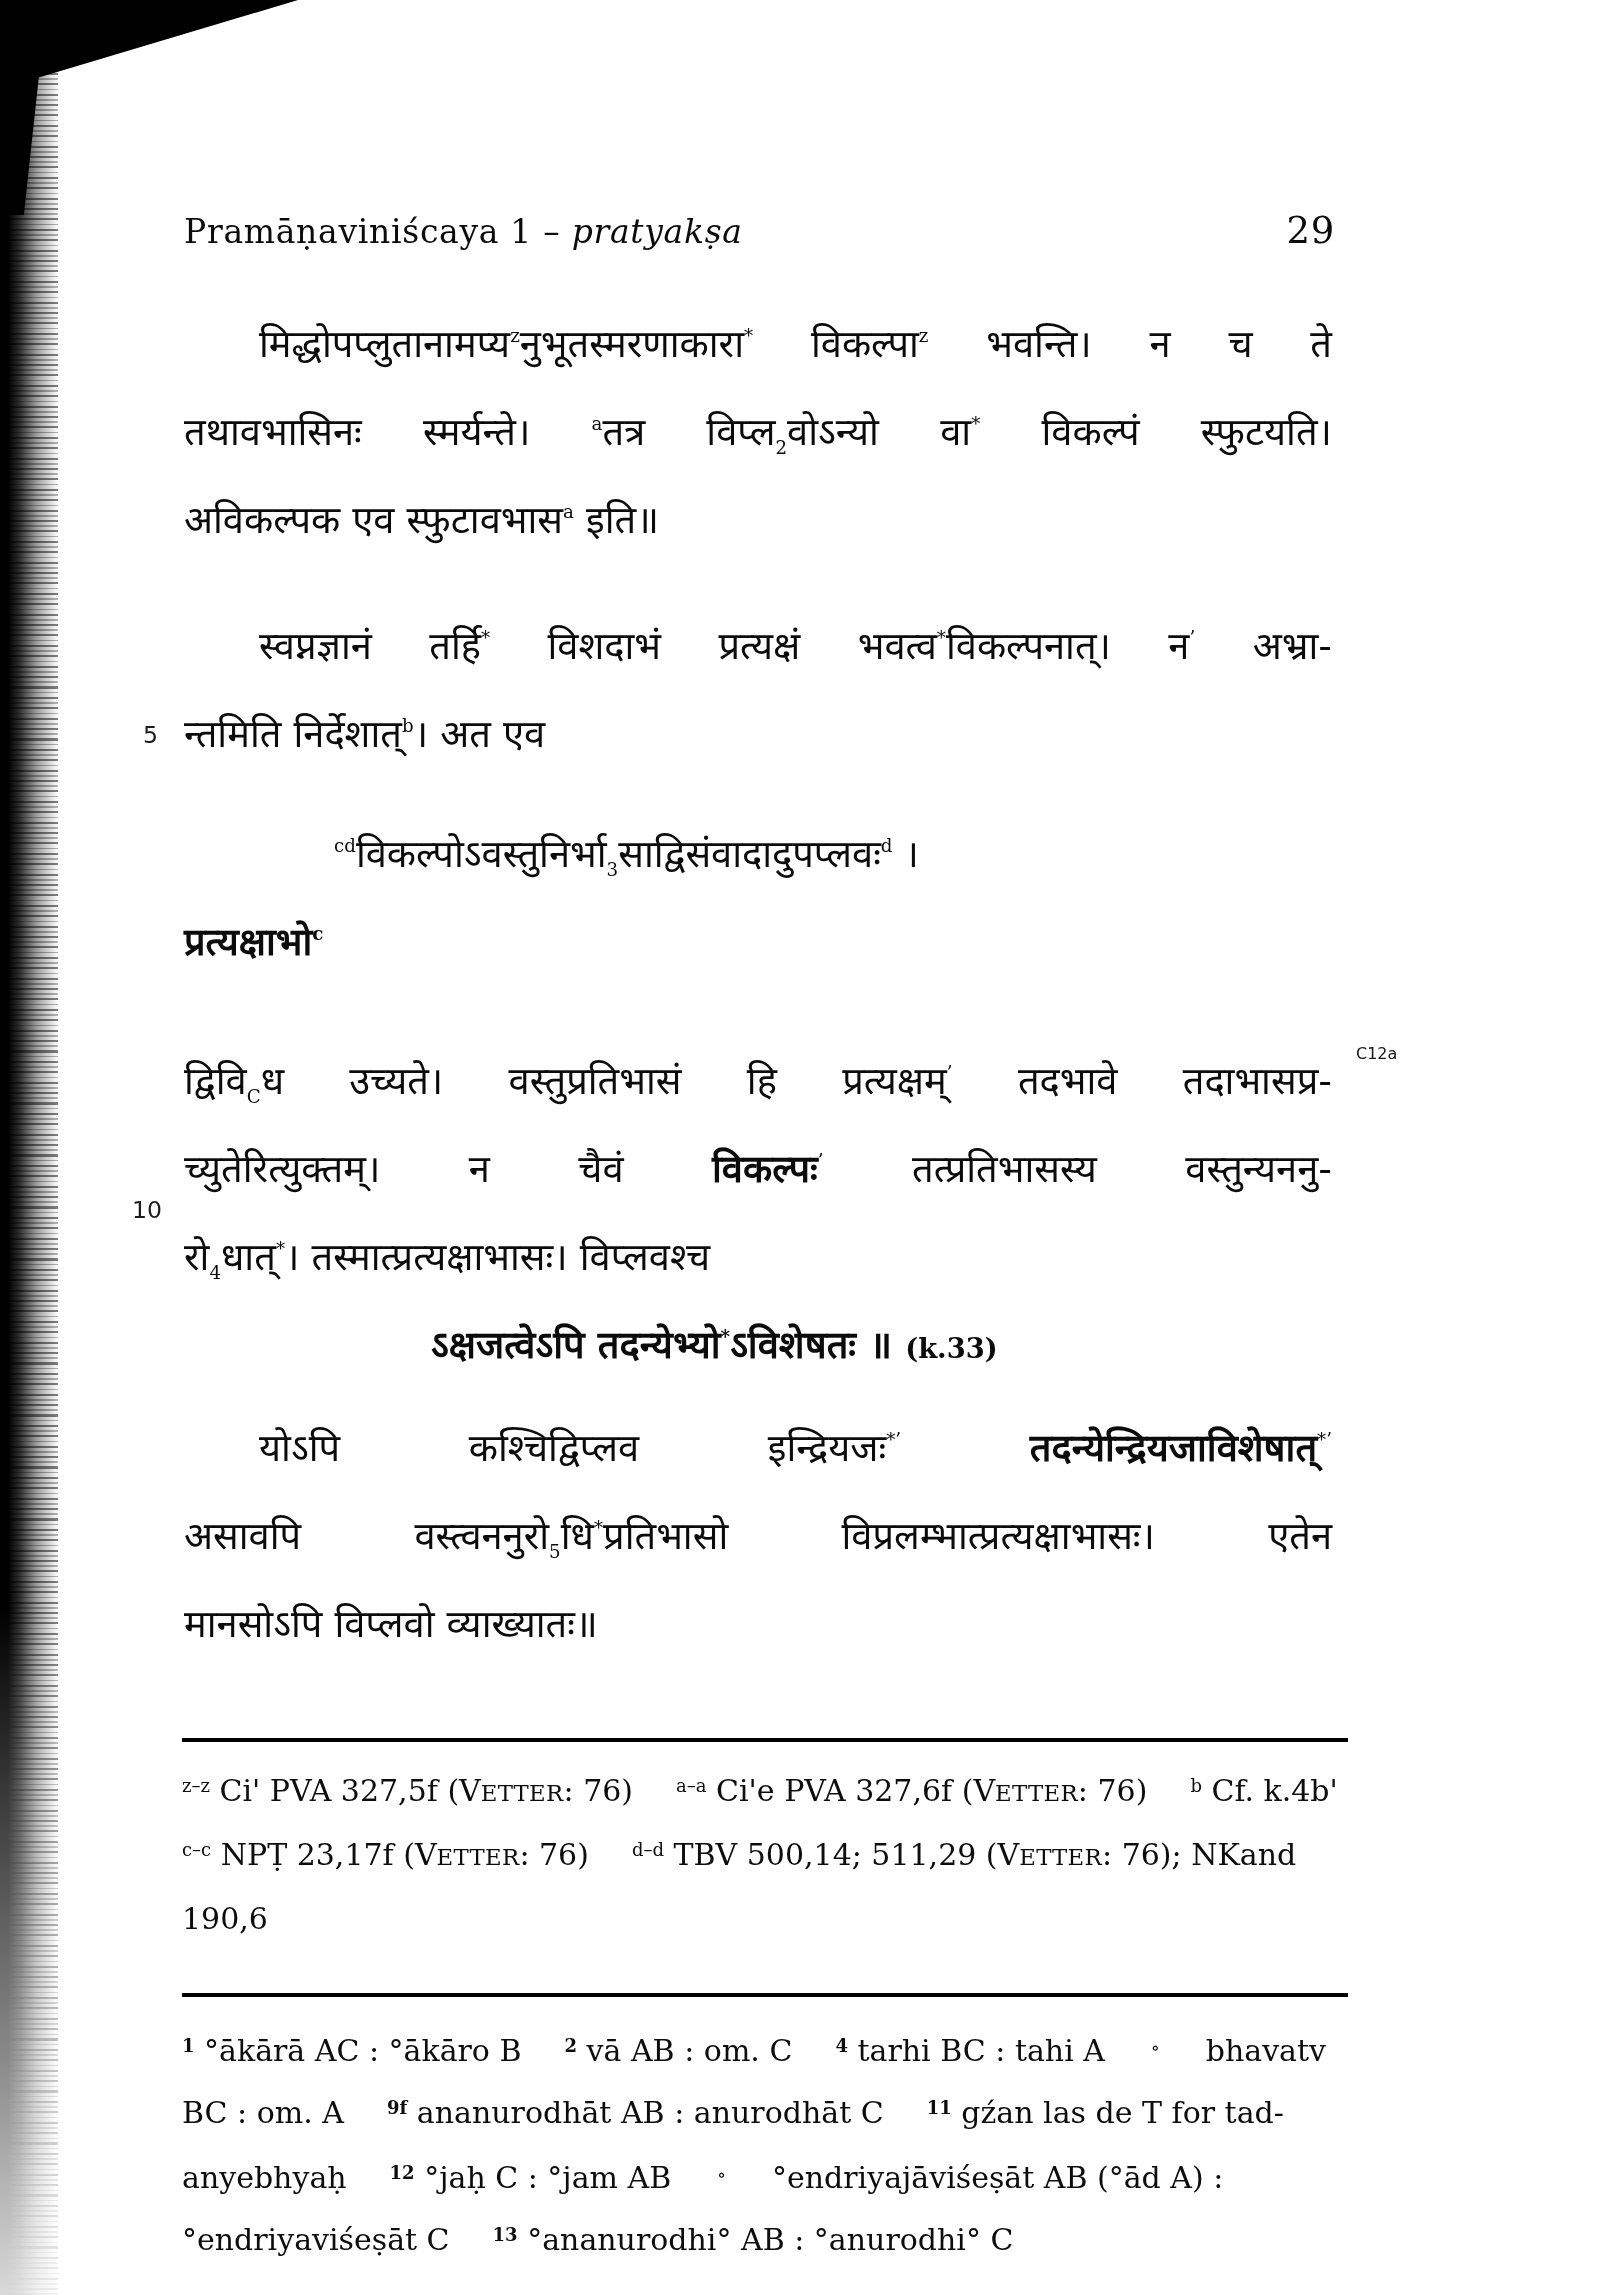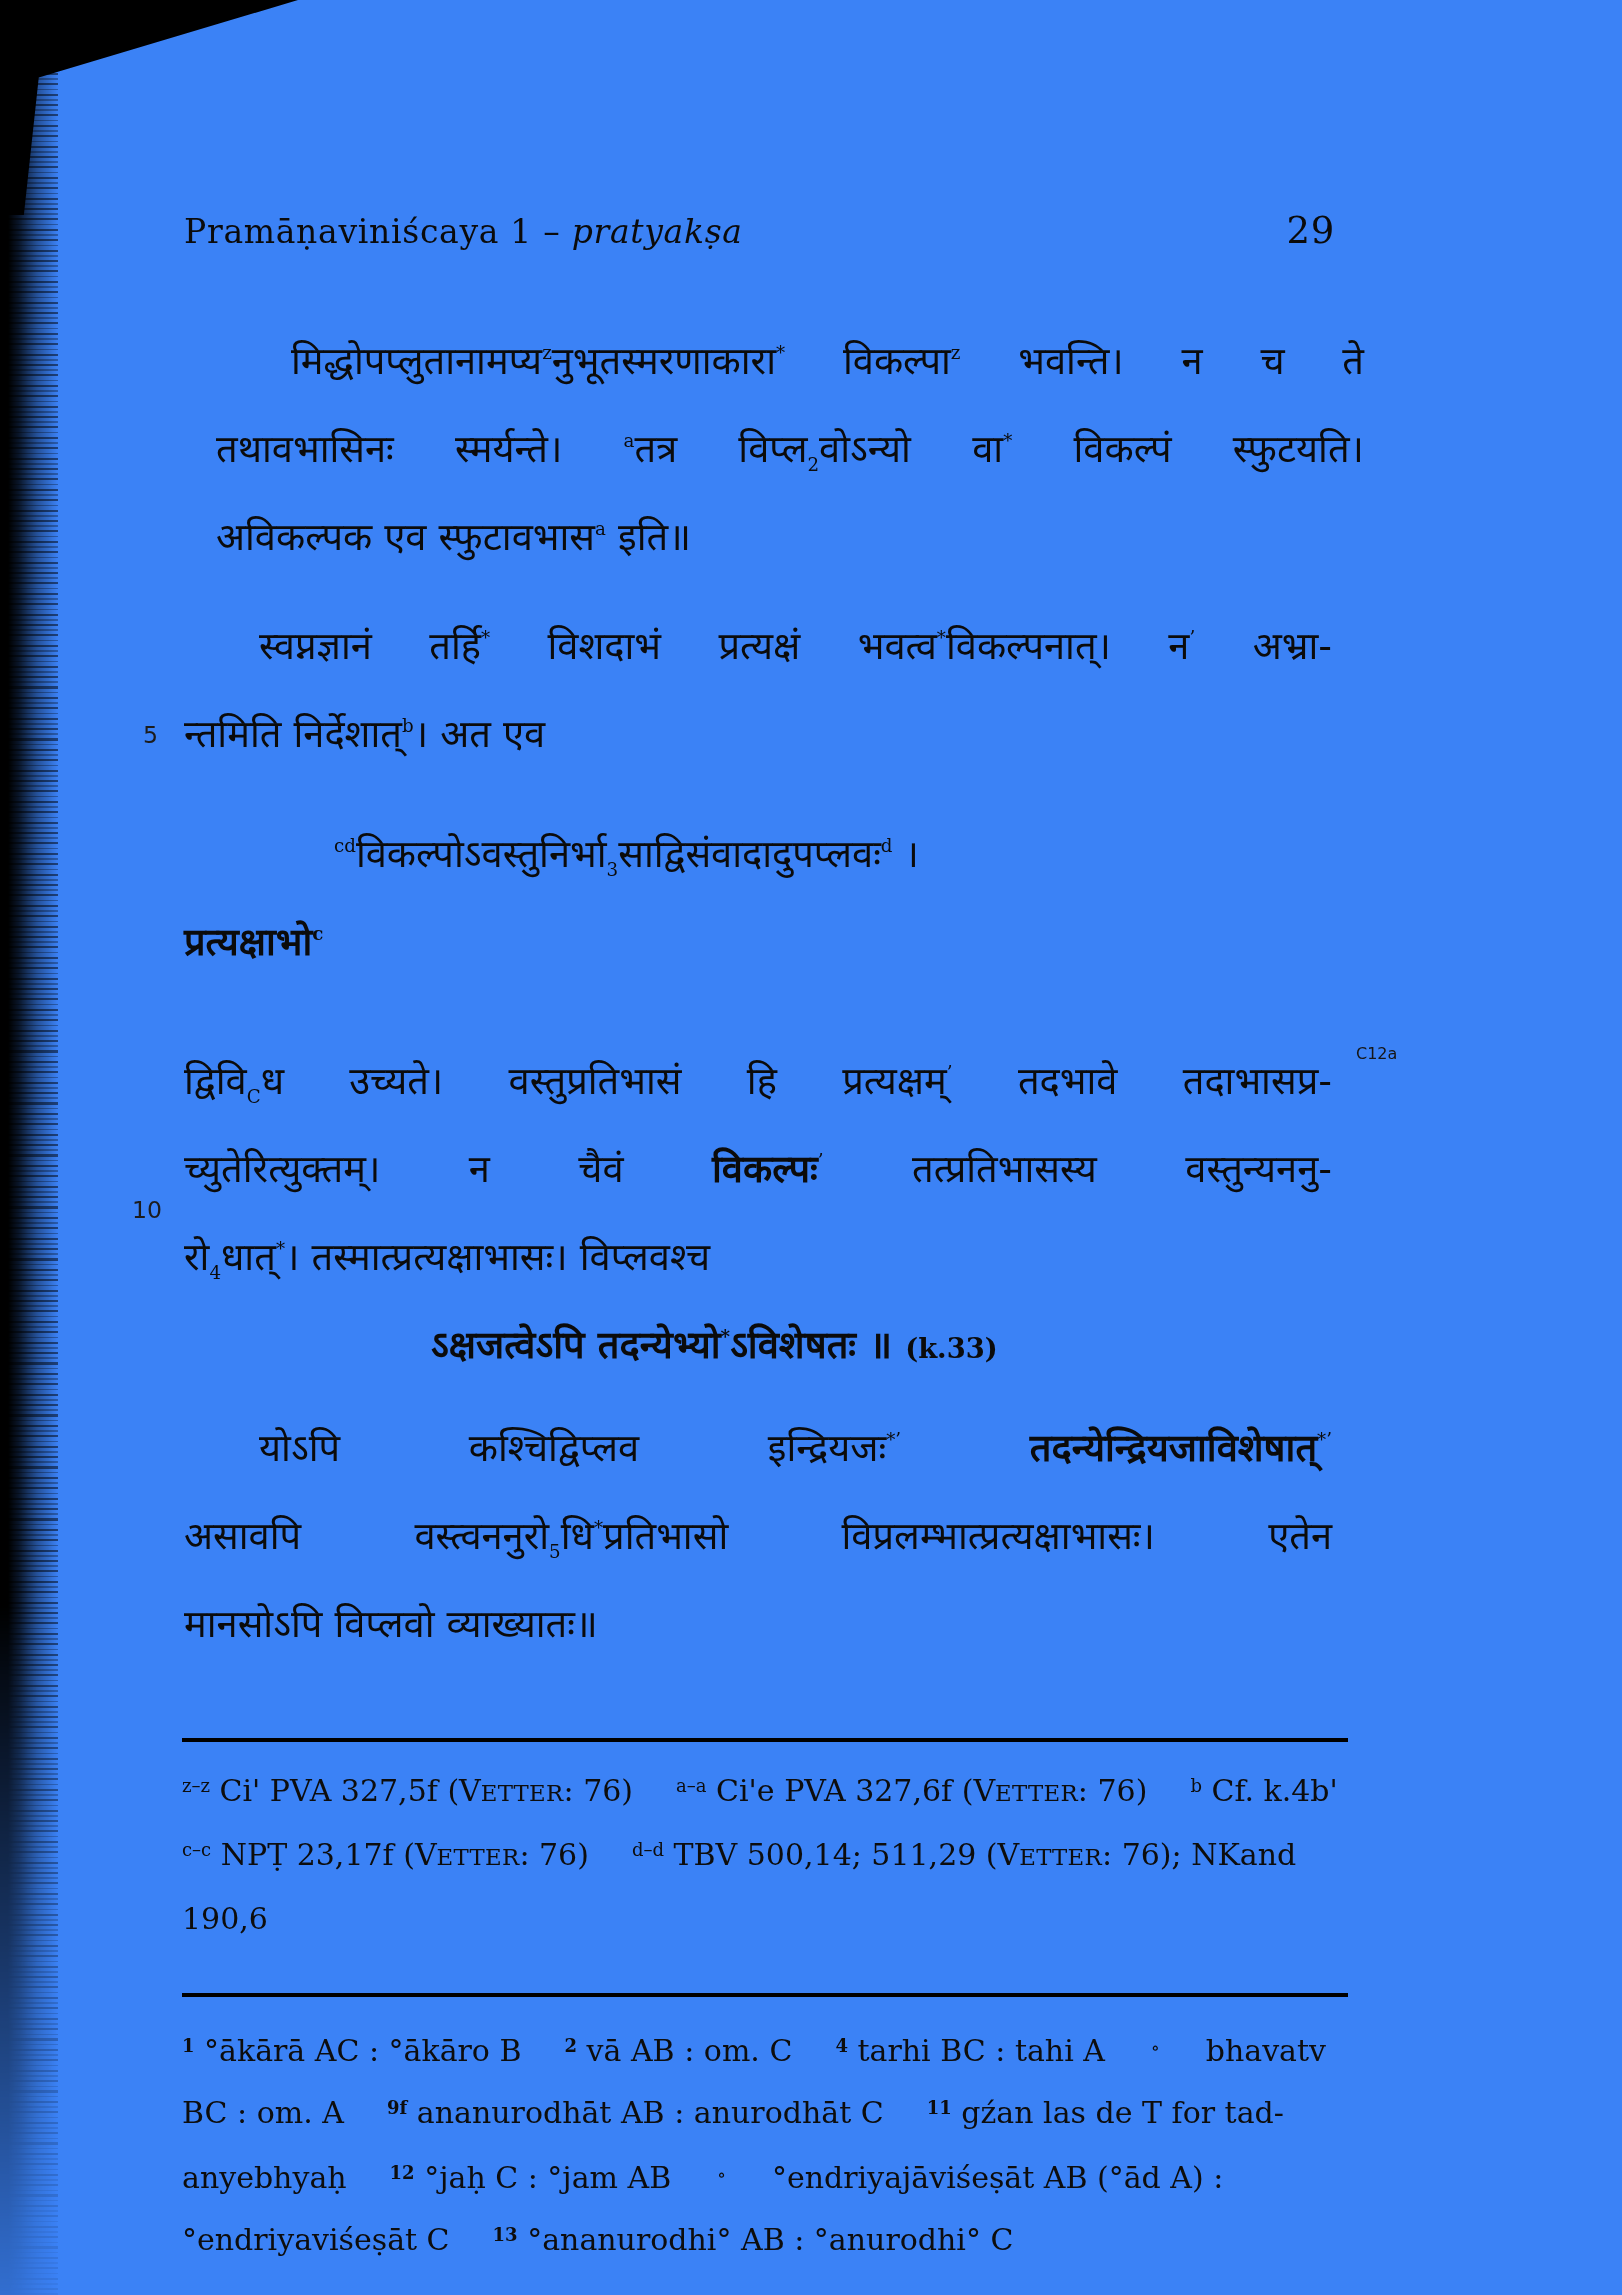--- a/index.html
+++ b/index.html
@@ -1,18 +1,18 @@
 <!DOCTYPE html>
 <html style="font-size:11px"><head>
 <meta charset="utf-8">
 <style>
   html,body { margin:0; padding:0; background:#777; }
   .page {
     position:relative; width:1623px; height:2295px;
-    background:#3b82f6; color:#0b0b0b; overflow:hidden;
+    background:#ffffff; color:#0b0b0b; overflow:hidden;
     font-family:"DejaVu Serif", serif;
   }
   
   .scan-corner {
     position:absolute; top:0; left:0; width:298px; height:215px; background:#000;
     clip-path:polygon(0 0, 100% 0, 13% 36%, 8% 100%, 0 100%);
   }
   .scan-edge {
     position:absolute; top:0; left:0; width:58px; height:2295px;
     background:
@@ -34,21 +34,21 @@
   .n5  { left:143px; top:721px; }
   .n10 { left:132px; top:1196px; }
   .mnote { position:absolute; left:1356px; top:1044px; font-family:"DejaVu Sans",sans-serif; font-size:16px; color:#161616; }
   
   .dev {
     position:absolute; left:184px; width:1148px;
     font-family:"DejaVu Sans", sans-serif;
     font-size:38px; line-height:88px; font-weight:500;
   }
   .dev .line { min-height:88px; }
-  .para1 { top:317px;margin-left:32px; } .para2 { top:602px; }
+  .para1 { top:300px; } .para2 { top:602px; }
   .verse1 { top:810px; left:334px; font-weight:normal; }
   .verse1b{ top:898px; font-weight:bold; }
   .para3 { top:1037px; }
   .verse2 { top:1301px; left:431px; font-weight:bold; }
   .para4 { top:1404px; }
   .para1 .line:first-child, .para2 .line:first-child, .para4 .line:first-child { text-indent:75px; }
   .para1 .line:nth-child(-n+2), .para2 .line:first-child,
   .para3 .line:nth-child(-n+2), .para4 .line:nth-child(-n+2) {
     text-align:justify; text-align-last:justify;
   }

